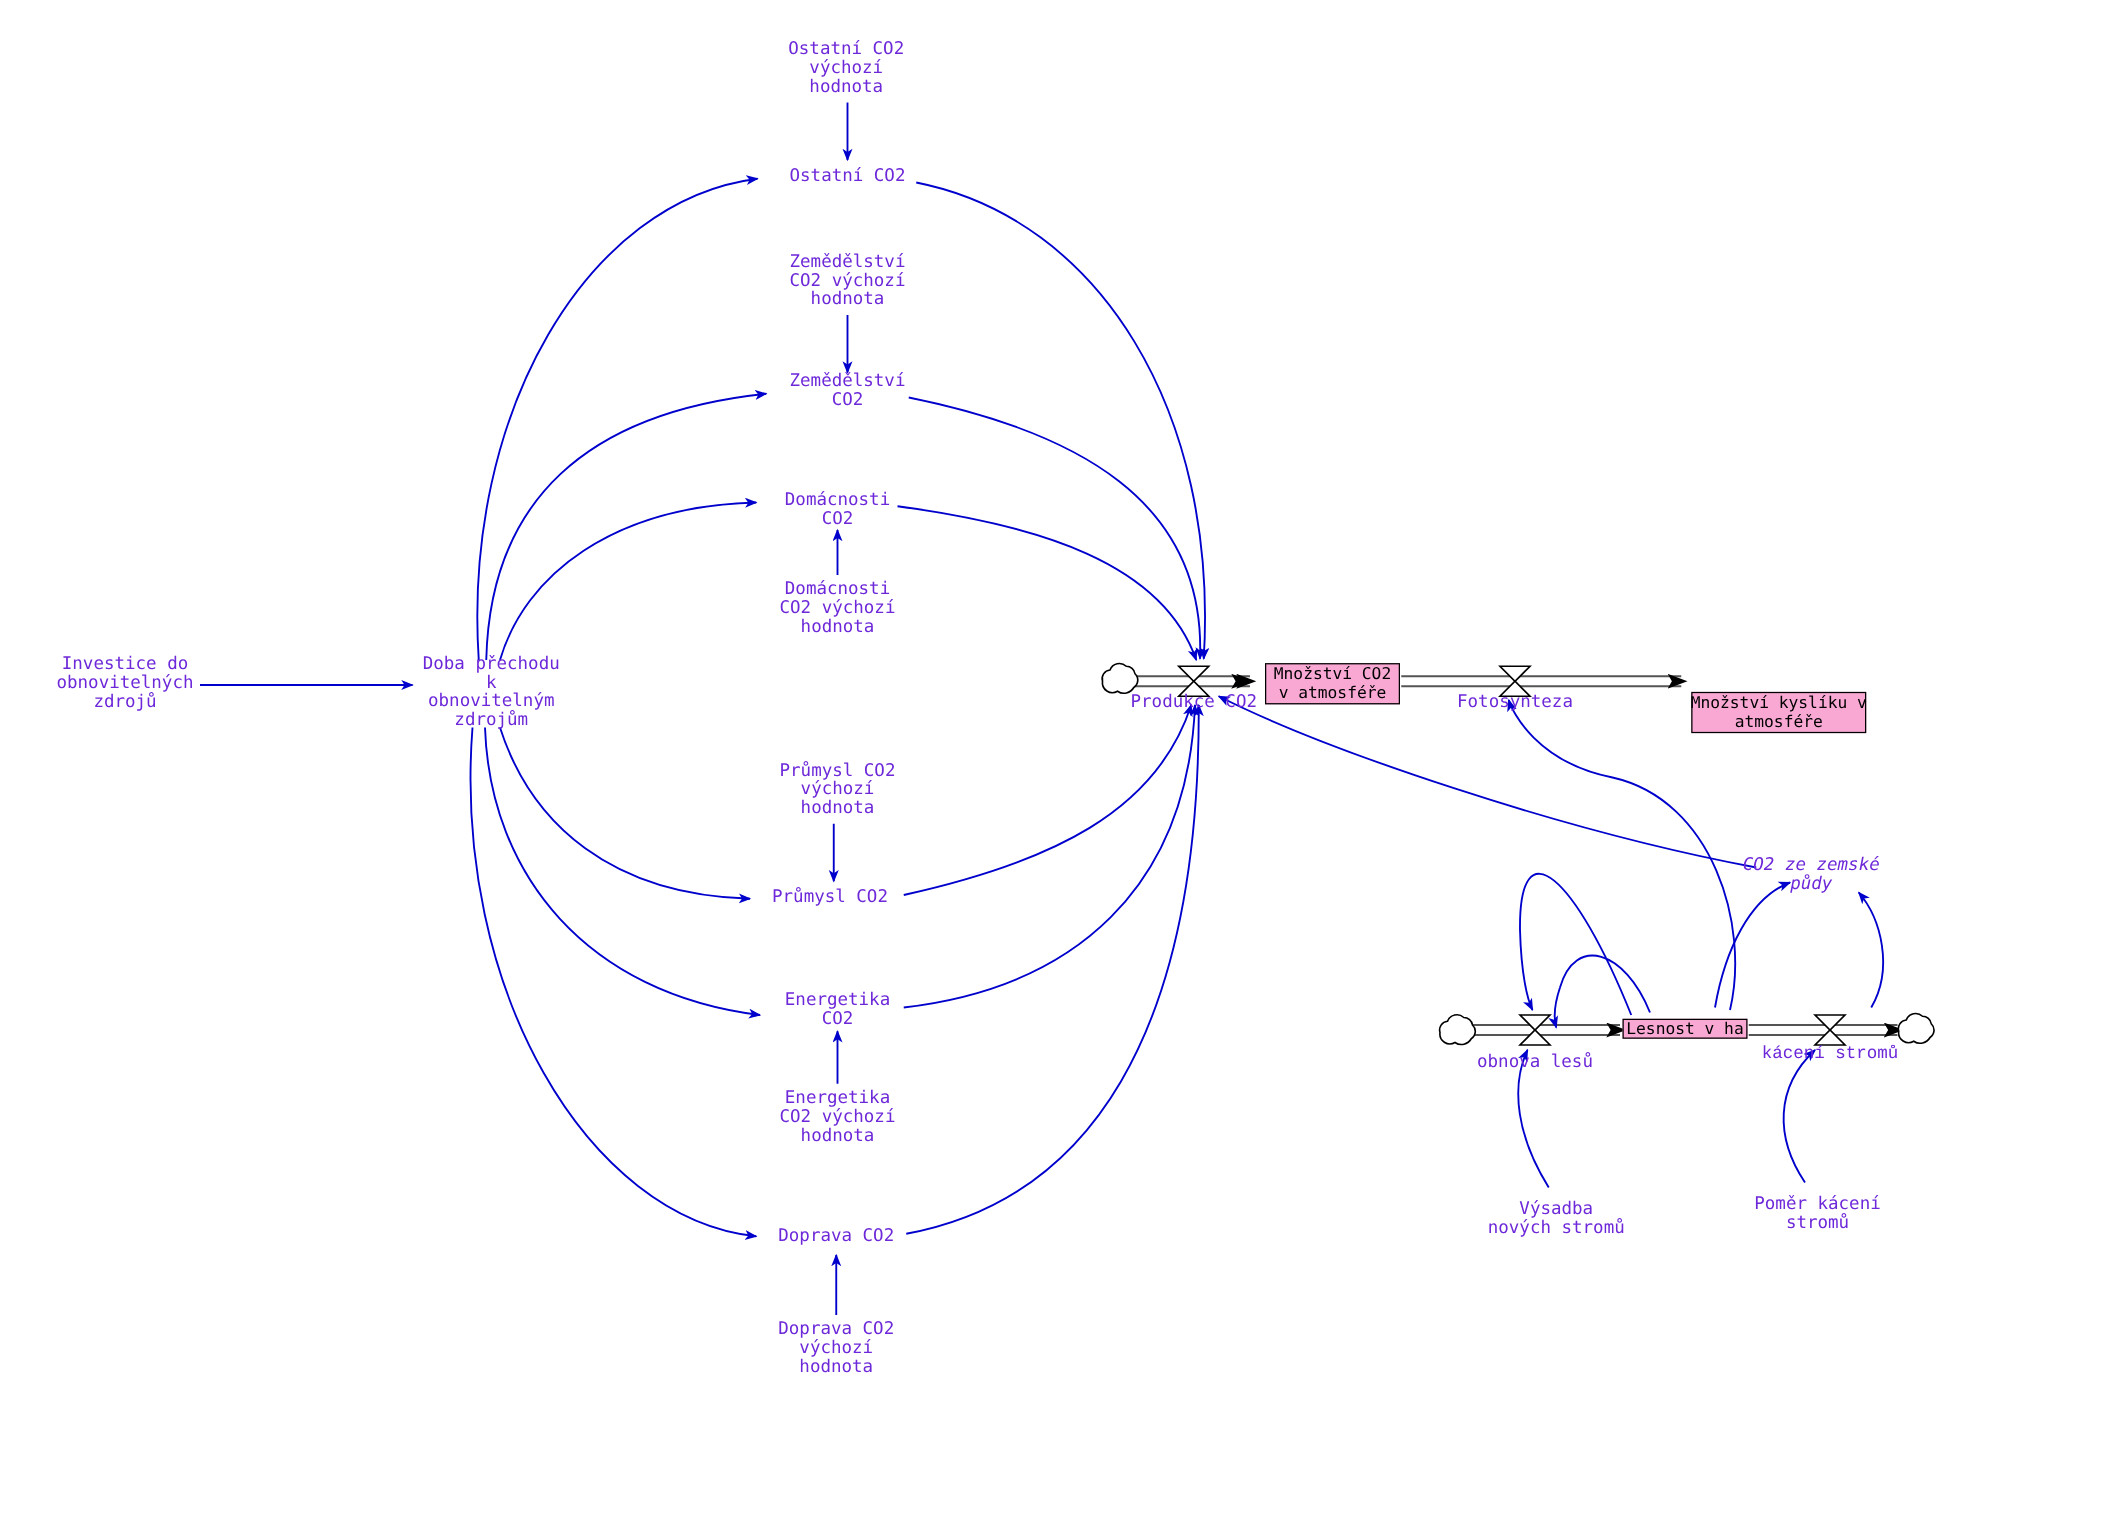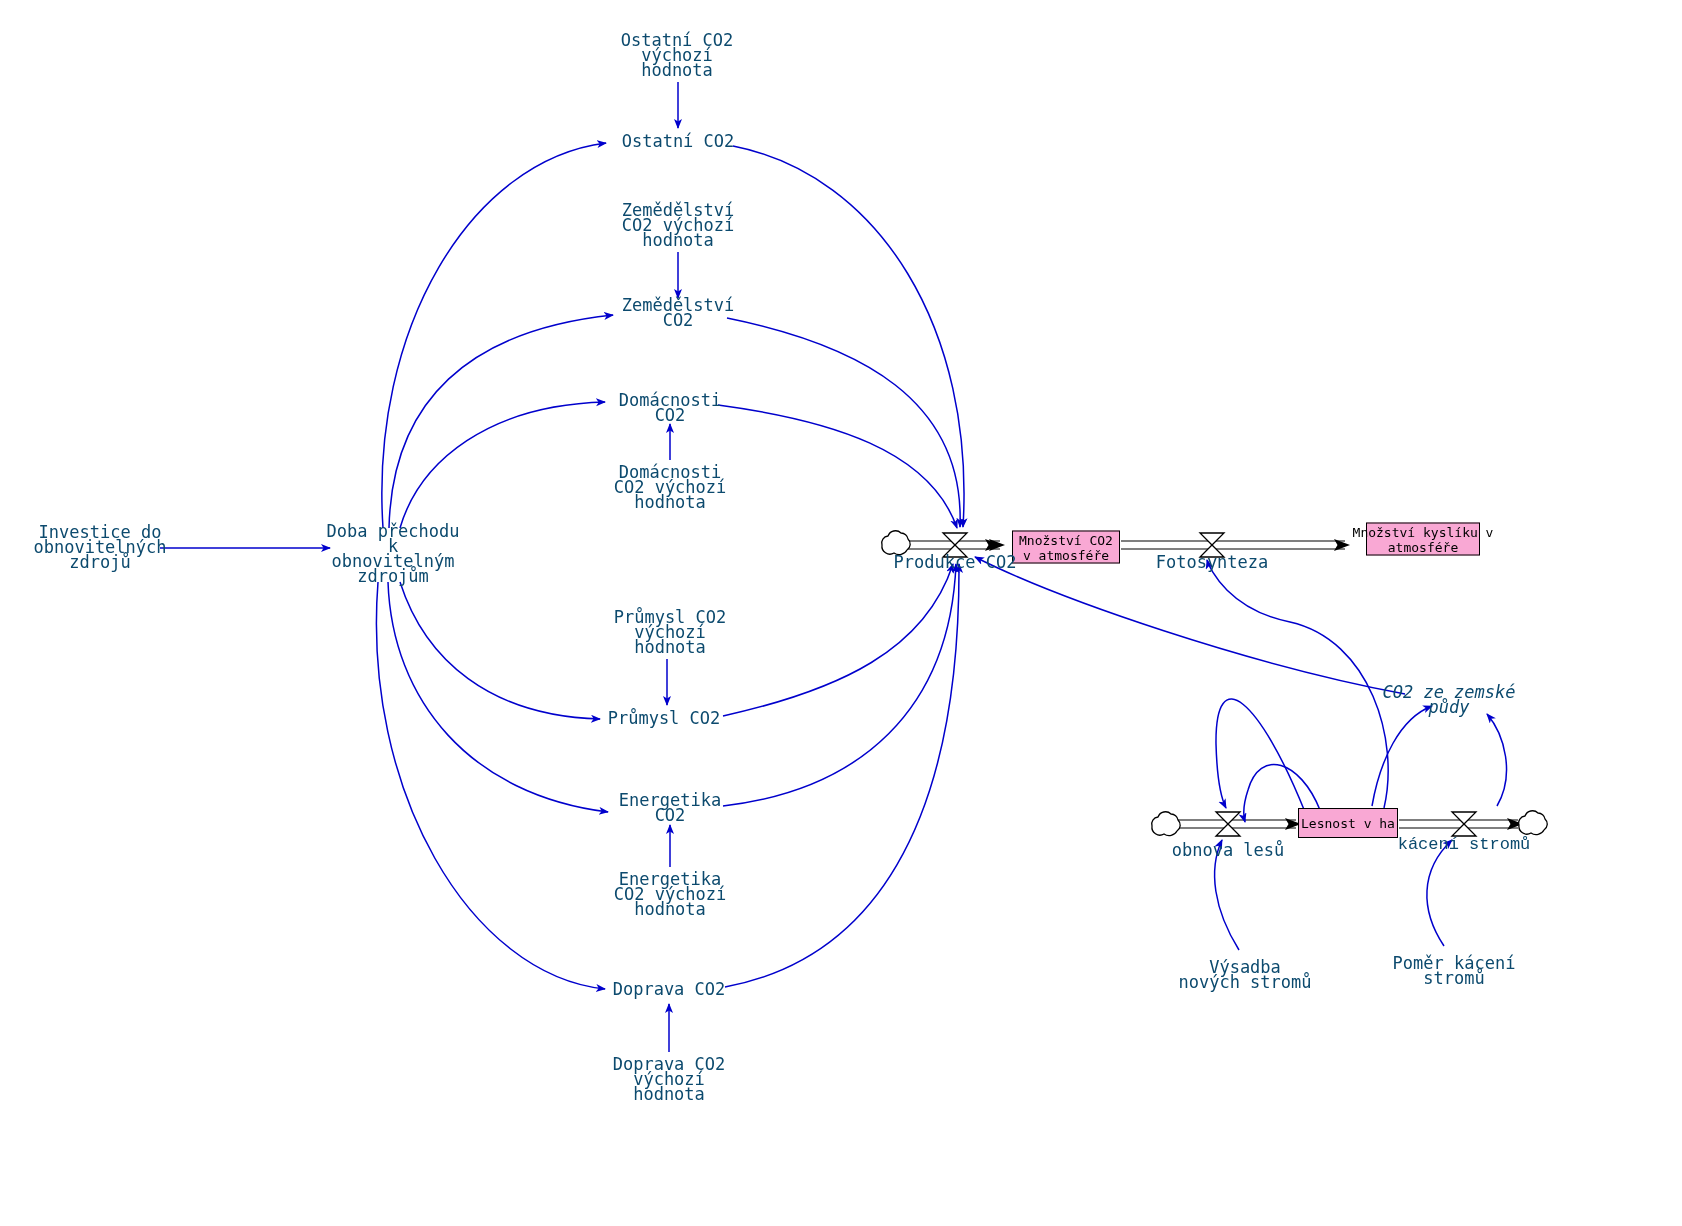--- a/index.html
+++ b/index.html
@@ -7,23 +7,23 @@
     position:relative;
     width:1682px;height:1226px;
     background:#ffffff;
     font-family:"DejaVu Sans Mono","Liberation Mono",monospace;
     overflow:hidden;
   }
   svg.layer{position:absolute;left:0;top:0;width:1682px;height:1226px;}
   .lbl{
     position:absolute;
     font-family:"DejaVu Sans Mono","Liberation Mono",monospace;
-    font-size:17px;
+    font-size:14px;
     line-height:15px;
-    color:#0c4a6e;
+    color:#6d28d9;
     text-align:center;
     white-space:pre;
     transform:translate(-50%,-50%);
     pointer-events:auto;
   }
   .stockbox{
     position:absolute;
     box-sizing:border-box;
     border:1px solid #000000;
     background:#f9a8d4;
@@ -183,22 +183,22 @@
 hodnota</div>
   <div class="lbl" style="left:1449px;top:700px;font-style:italic;">CO2 ze zemské
 půdy</div>
   <div class="lbl" style="left:1245px;top:975px;">Výsadba
 nových stromů</div>
   <div class="lbl" style="left:1454px;top:971px;">Poměr kácení
 stromů</div>
 
   <div class="stockbox" style="left:1066px;top:547px;width:108px;height:33px;">Množství CO2
 v atmosféře</div>
-  <div class="stockbox" style="left:1423px;top:539px;width:114px;height:33px;">Množství kyslíku v
+  <div class="stockbox" style="left:1423px;top:570px;width:140px;height:33px;">Množství kyslíku v
 atmosféře</div>
-  <div class="stockbox" style="left:1348px;top:823px;width:100px;height:30px;">Lesnost v ha</div>
+  <div class="stockbox" style="left:1348px;top:823px;width:100px;height:16px;">Lesnost v ha</div>
 
   <div class="lbl" style="left:955px;top:562px;">Produkce CO2</div>
   <div class="lbl" style="left:1212px;top:562px;">Fotosynteza</div>
   <div class="lbl" style="left:1228px;top:850px;">obnova lesů</div>
   <div class="lbl" style="left:1464px;top:844px;font-family:Liberation Mono, monospace;">kácení stromů</div>
 
 </div>
 
 </body></html>

